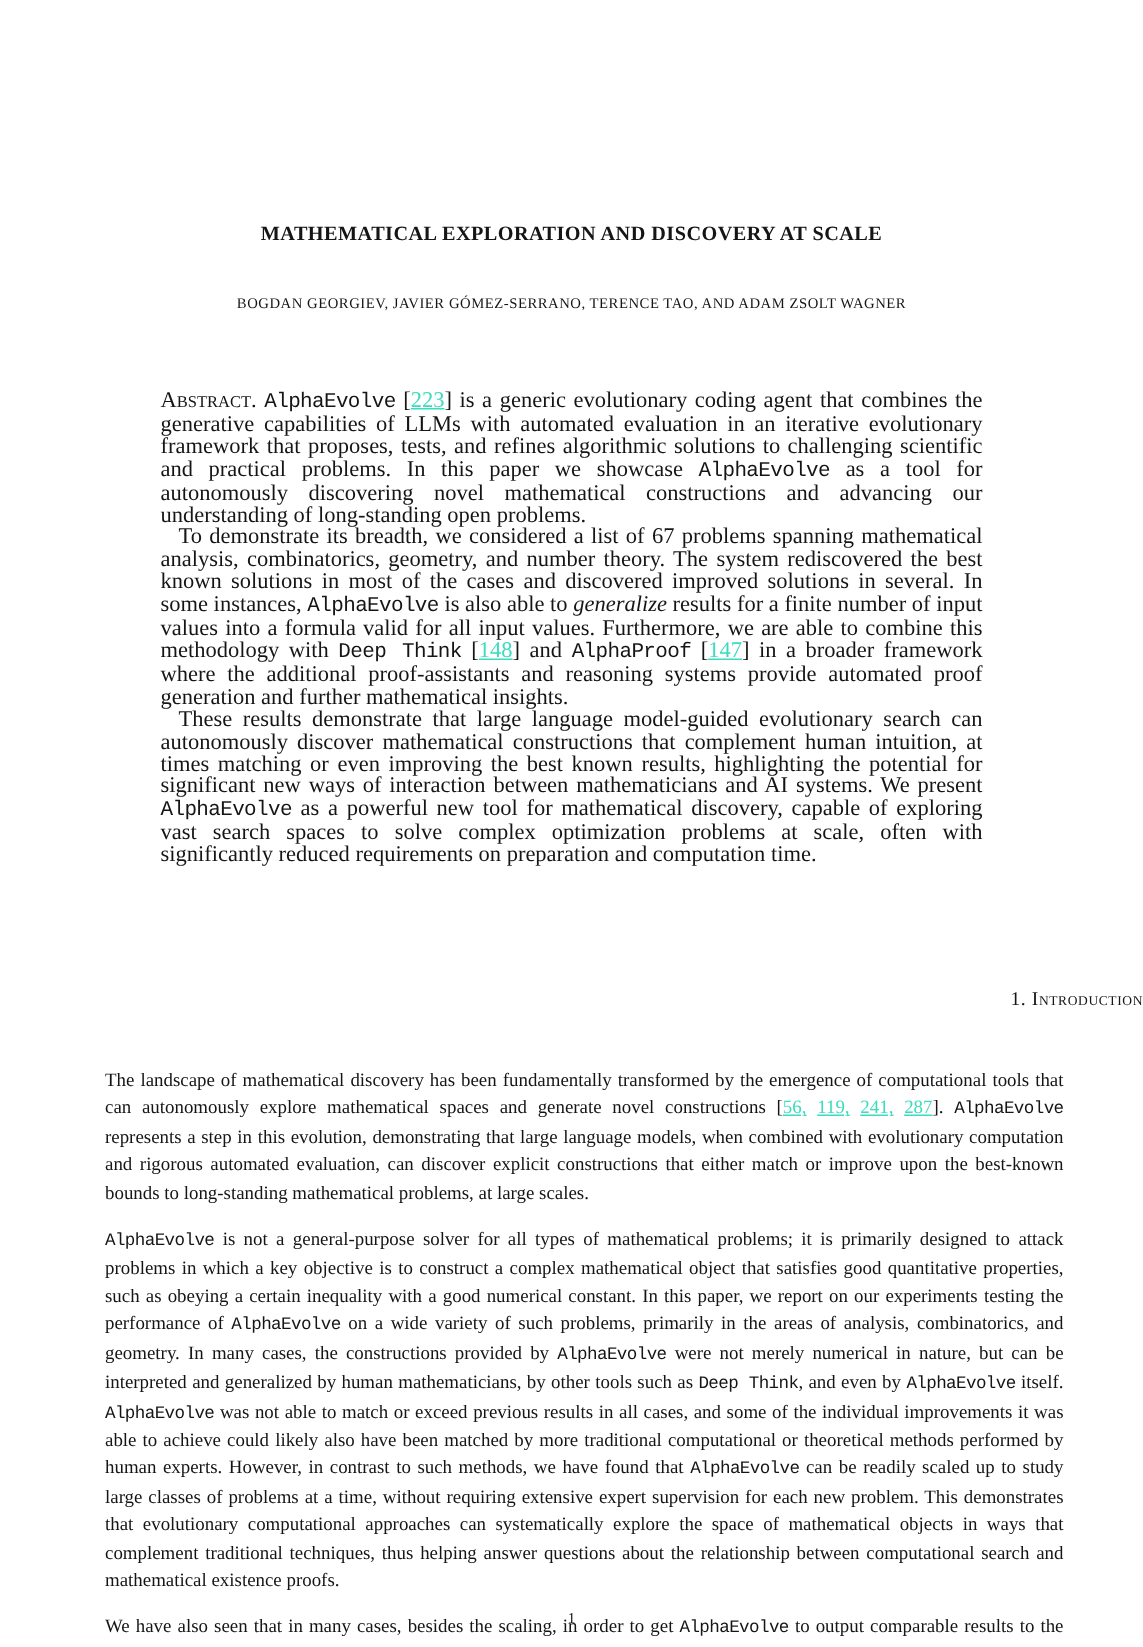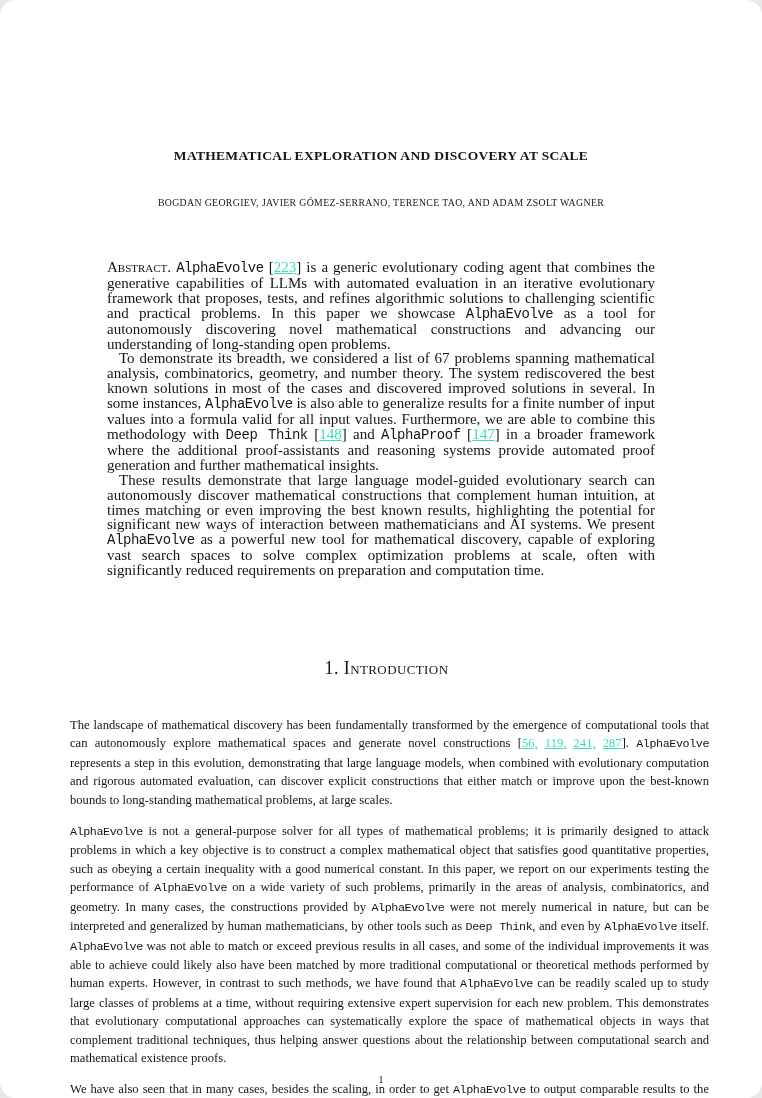--- a/index.html
+++ b/index.html
@@ -5,21 +5,20 @@
   * { margin:0; padding:0; box-sizing:border-box; }
   html,body { background:#e8e8e8; }
   .page {
     position:relative;
     width:762px; height:1098px;
     margin:0 auto;
     background:#ffffff;
     color:#151515;
     font-family:"Liberation Serif", serif;
     overflow:hidden;
-    border-radius:16px;
   }
   .title {
     padding-top:148px;
     text-align:center;
     font-weight:bold;
     font-size:13.5px;
     letter-spacing:0.3px;
   }
   .authors {
     margin-top:33px;
@@ -33,42 +32,42 @@
     font-size:15px;
     line-height:14.9px;
     text-align:justify;
     hyphens:auto;
     -webkit-hyphens:auto;
   }
   .abstract p { margin:0; }
   .abstract p.indent { text-indent:12px; }
   .section-heading {
     margin-top:80px;
-    text-align:center;
+    text-align:right;
     font-variant:small-caps;
-    font-size:18px;
+    font-size:13px;
     letter-spacing:0.4px;
     padding-left:11px;
   }
   .bodytext {
     width:656px;
     margin:37px auto 0 auto;
     font-size:12.6px;
     line-height:18.4px;
     text-align:justify;
     hyphens:auto;
     -webkit-hyphens:auto;
   }
   .bodytext p { margin:0 0 13px 17px; }
   .tt {
     font-family:"Liberation Mono", monospace;
     font-size:0.93em;
     letter-spacing:-0.4px;
   }
-  .it { }
+  .it { font-style:italic; }
   .sc { font-variant:small-caps; }
   .cite {
     color:var(--cite-color,#3bdcbd);
     text-decoration:underline;
     text-decoration-thickness:1px;
     text-underline-offset:1px;
     cursor:pointer;
   }
   .pagenum {
     position:absolute;

